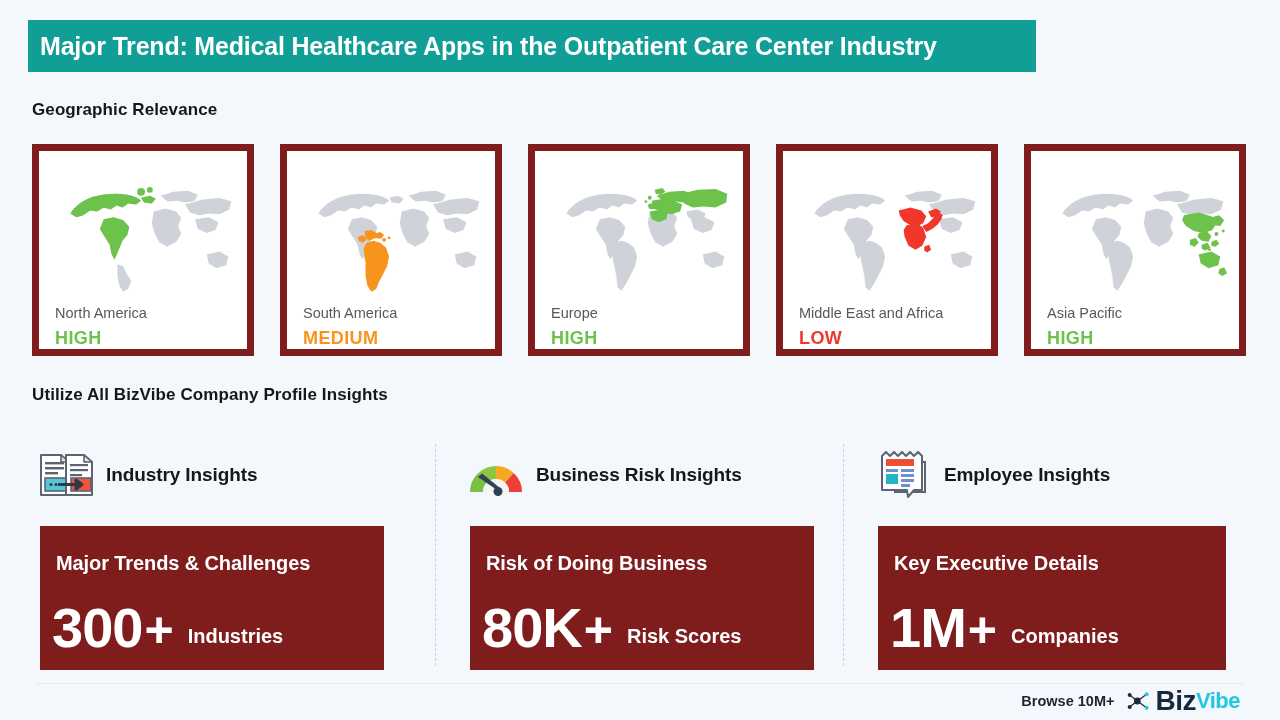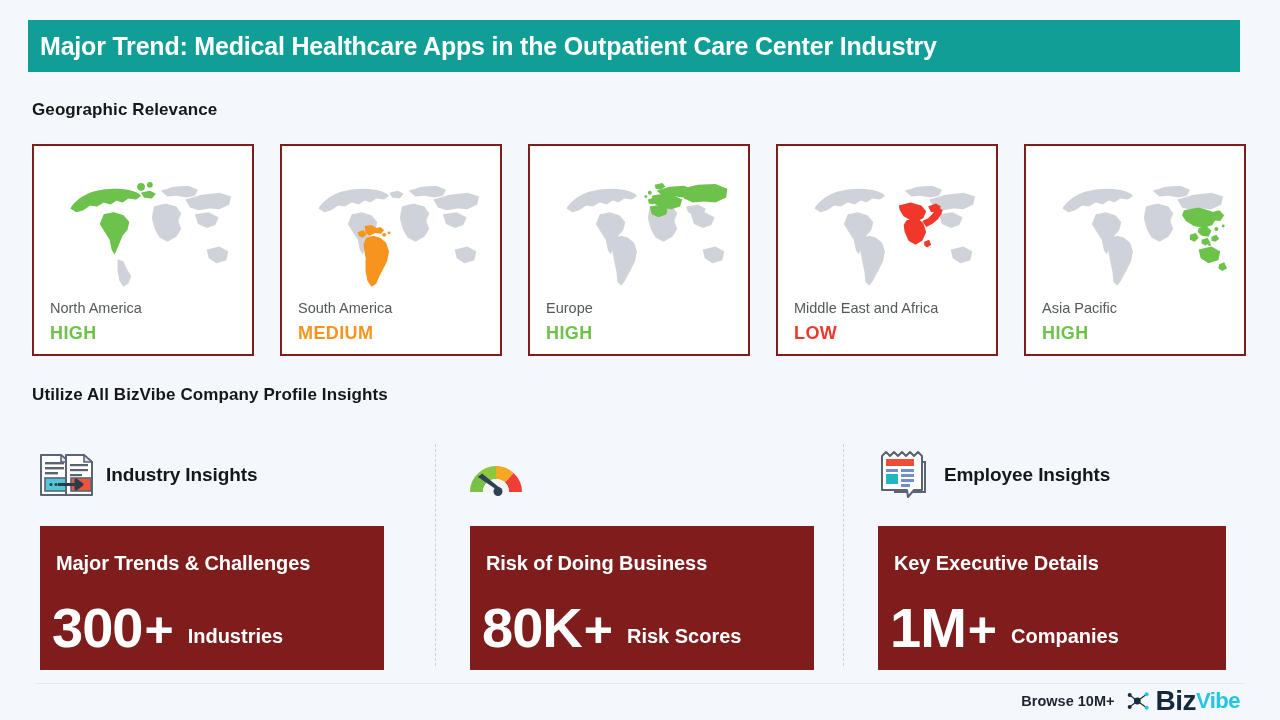--- a/index.html
+++ b/index.html
@@ -13,21 +13,21 @@
     font-family: "Liberation Sans", sans-serif;
     overflow: hidden;
     position: relative;
   }
 
   
   .header-bar {
     position: absolute;
     left: 28px;
     top: 20px;
-    width: 1212px;
+    width: 1008px;
     height: 52px;
     background: #119e96;
     display: flex;
     align-items: center;
   }
   .header-title {
     color: #ffffff;
     font-size: 25px;
     font-weight: bold;
     letter-spacing: -0.2px;
@@ -55,21 +55,21 @@
     top: 144px;
     width: 1216px;
     height: 212px;
     display: flex;
   }
   .geo-card {
     width: 222px;
     height: 212px;
     margin-right: 26px;
     background: #ffffff;
-    border: 2px solid #7f1d1d;
+    border: 7px solid #7f1d1d;
     box-sizing: border-box;
     position: relative;
   }
   .geo-card:last-child { margin-right: 0; }
   .geo-map {
     position: absolute;
     left: 50%;
     transform: translateX(-50%);
     top: 14px;
     width: 196px;
@@ -435,20 +435,21 @@
             <path d="M4 40 A26 26 0 0 1 12.4 21 L21 30.5 A13 13 0 0 0 17 40 Z" fill="#7ac143"></path>
             <path d="M12.4 21 A26 26 0 0 1 30 14 L30 27 A13 13 0 0 0 21 30.5 Z" fill="#8dc63f"></path>
             <path d="M30 14 A26 26 0 0 1 47.6 21 L39 30.5 A13 13 0 0 0 30 27 Z" fill="#f7a823"></path>
             <path d="M47.6 21 A26 26 0 0 1 56 40 L43 40 A13 13 0 0 0 39 30.5 Z" fill="#ef3e36"></path>
             <path d="M30 40 A10 10 0 0 1 40 30" fill="none" stroke="#f2f2f2" stroke-width="0"></path>
             <path d="M17 40 A13 13 0 0 1 43 40 Z" fill="#f4f4f4"></path>
             <path d="M32.5 39 L12 25 L16 21.5 L34 36 Z" fill="#2f4157"></path>
             <circle cx="32" cy="39.5" r="4.5" fill="#2f4157"></circle>
           </svg>
         </span>
+        <span class="insight-title">Business Risk Insights</span>
       </div>
       <div class="stat-box w2">
         <div class="stat-caption">Risk of Doing Business</div>
         <div class="stat-figure">
           <span class="stat-number">80K</span>
           <span class="stat-plus">+</span>
           <span class="stat-unit">Risk Scores</span>
         </div>
       </div>
     </div>

